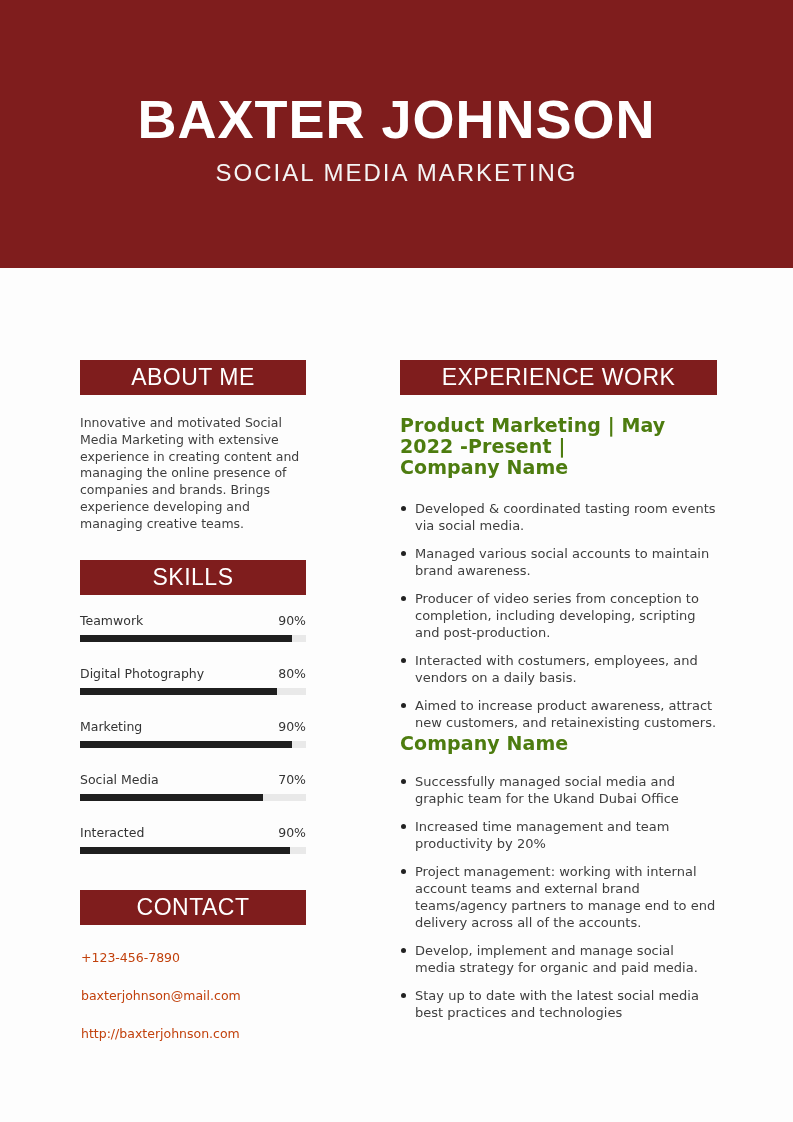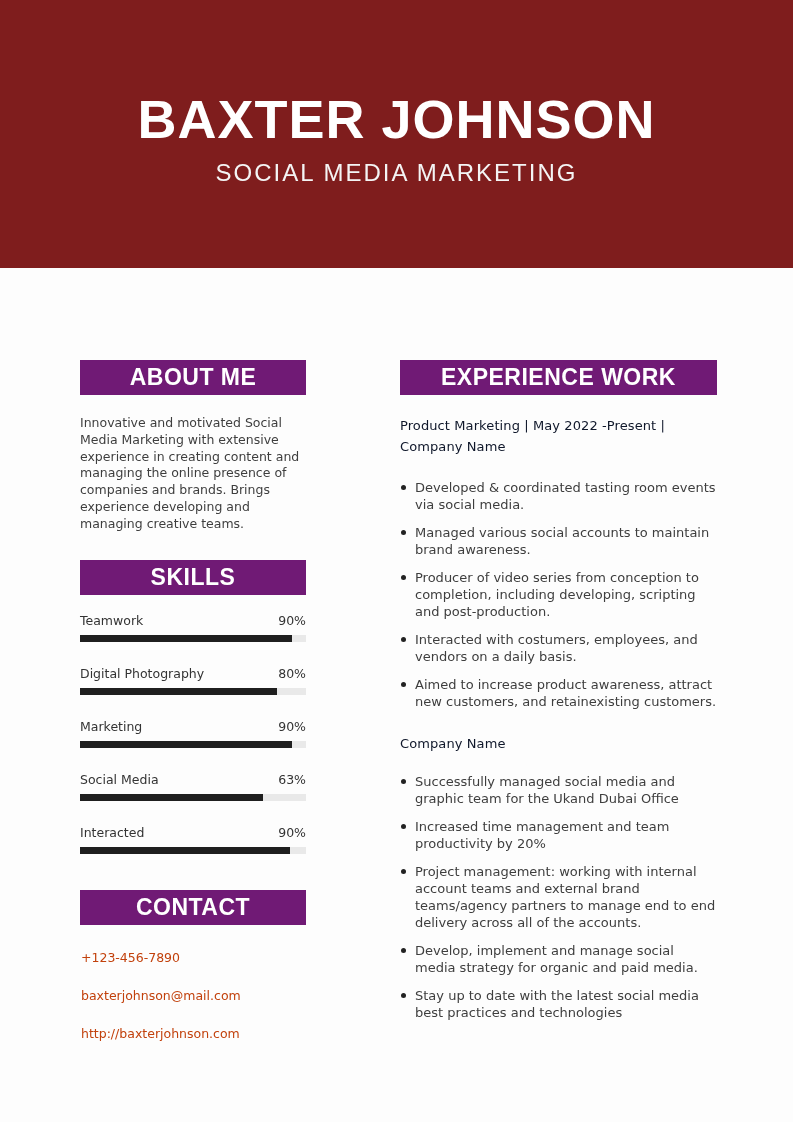--- a/index.html
+++ b/index.html
@@ -25,24 +25,24 @@
     font-family:"Liberation Sans", sans-serif;
     font-size:24px; font-weight:normal; letter-spacing:2px; line-height:1;
     color:#f4f4f4;
   }
   
   .col-left  { position:absolute; left:80px;  top:268px; width:226px; height:854px; }
   .col-right { position:absolute; left:400px; top:268px; width:317px; height:854px; }
 
   .section-header {
     position:absolute; left:0; width:100%; height:35px;
-    background:#701a75; color:#ffffff;
+    background:#7f1d1d; color:#ffffff;
     display:flex; align-items:center; justify-content:center;
     font-family:"Liberation Sans", sans-serif;
-    font-size:23px; font-weight:bold; letter-spacing:0.5px;
+    font-size:23px; font-weight:normal; letter-spacing:0.5px;
   }
 
   
   .about-text {
     position:absolute; top:147px; left:0; width:100%;
     font-size:12.5px; line-height:16.8px; color:#3e3e3e;
   }
 
   
   .skills-list { position:absolute; top:344px; left:0; width:100%; }
@@ -58,21 +58,21 @@
 
   
   .contact-list { position:absolute; top:681px; left:1px; width:100%; }
   .contact-item { font-size:12.5px; color:#c2410c; line-height:17px; margin-bottom:21px; }
 
   
   .job { position:absolute; left:0; width:100%; }
   .job-1 { top:147px; }
   .job-2 { top:465px; }
   .job-heading {
-    font-size:13px; font-weight:normal; color:#0f172a; line-height:21px;
+    font-size:19px; font-weight:bold; color:#4d7c0f; line-height:21px;
     letter-spacing:0.1px;
   }
   .bullets { list-style:none; margin:0; padding:0; }
   .job-1 .bullets { margin-top:22px; }
   .job-2 .bullets { margin-top:19px; }
   .bullets li {
     display:flex; margin-bottom:11px;
     font-size:13px; line-height:17px; color:#3e3e3e;
   }
   .dot {
@@ -125,21 +125,21 @@
           <span>Marketing</span>
           <span>90%</span>
         </div>
         <div class="skill-bar">
           <div class="skill-fill" style="width: 94%;"></div>
         </div>
       </div>
       <div class="skill-row">
         <div class="skill-top">
           <span>Social Media</span>
-          <span>63%</span>
+          <span>70%</span>
         </div>
         <div class="skill-bar">
           <div class="skill-fill" style="width: 81%;"></div>
         </div>
       </div>
       <div class="skill-row">
         <div class="skill-top">
           <span>Interacted</span>
           <span>90%</span>
         </div>

